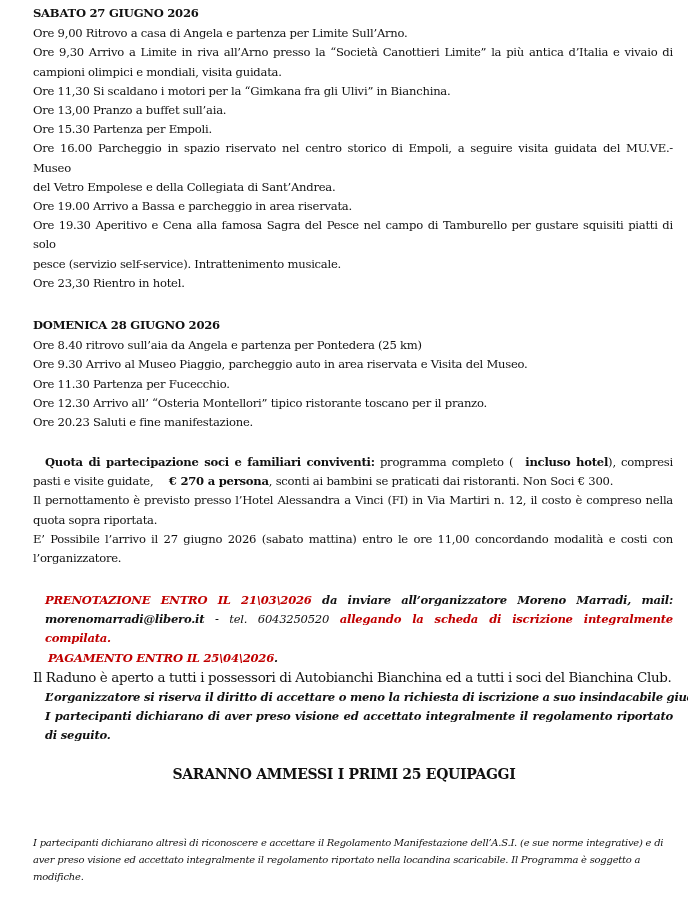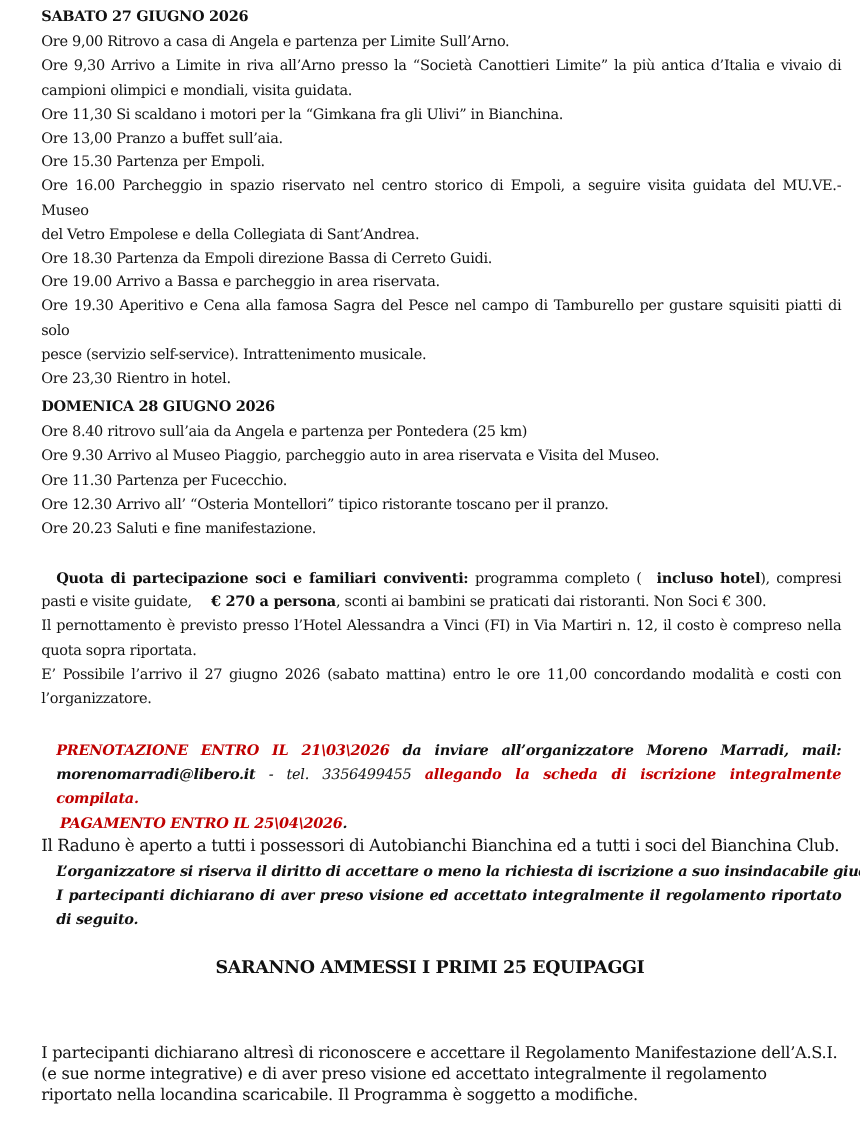--- a/index.html
+++ b/index.html
@@ -19,40 +19,39 @@
   .b { font-weight: bold; margin-left: 12px; }
   .red { color: #c00000; }
   .it { font-style: italic; }
   .big { font-size: 13.4px; letter-spacing: -0.35px; }
   .center-title {
     position: absolute; left: 0; width: 688px; top: 766px; text-align: center;
     font-size: 14px; font-weight: bold; letter-spacing: -0.3px;
   }
   .footer {
     position: absolute; left: 33px; width: 640px; top: 834px;
-    font-size: 13px; line-height: 17px; letter-spacing: -0.25px;
+    font-size: 10px; line-height: 17px; letter-spacing: -0.25px; font-style: italic;
   }
   .justify-line { text-align: justify; text-align-last: justify; white-space: normal; }
 </style>
 </head>
 <body>
 
 <div class="page">
 
   <div class="block" style="top:4px">
     <div class="line heading">SABATO 27 GIUGNO 2026</div>
     <div class="line" style="margin-top:1px">Ore 9,00 Ritrovo a casa di Angela e partenza per Limite Sull’Arno.</div>
     <div class="line justify-line">Ore 9,30 Arrivo a Limite in riva all’Arno presso la “Società Canottieri Limite” la più antica d’Italia e vivaio di</div>
     <div class="line">campioni olimpici e mondiali, visita guidata.</div>
     <div class="line">Ore 11,30 Si scaldano i motori per la “Gimkana fra gli Ulivi” in Bianchina.</div>
     <div class="line">Ore 13,00 Pranzo a buffet sull’aia.</div>
     <div class="line">Ore 15.30 Partenza per Empoli.</div>
     <div class="line justify-line">Ore 16.00 Parcheggio in spazio riservato nel centro storico di Empoli, a seguire visita guidata del MU.VE.- Museo</div>
     <div class="line">del Vetro Empolese e della Collegiata di Sant’Andrea.</div>
-    <div class="line">Ore 18.30 Partenza da Empoli direzione Bassa di Cerreto Guidi.</div>
     <div class="line">Ore 19.00 Arrivo a Bassa e parcheggio in area riservata.</div>
     <div class="line justify-line">Ore 19.30 Aperitivo e Cena alla famosa Sagra del Pesce nel campo di Tamburello per gustare squisiti piatti di solo</div>
     <div class="line">pesce (servizio self-service). Intrattenimento musicale.</div>
     <div class="line">Ore 23,30 Rientro in hotel.</div>
   </div>
 
   <div class="block" style="top:316px">
     <div class="line heading">DOMENICA 28 GIUGNO 2026</div>
     <div class="line" style="margin-top:1px">Ore 8.40 ritrovo sull’aia da Angela e partenza per Pontedera (25 km)</div>
     <div class="line">Ore 9.30 Arrivo al Museo Piaggio, parcheggio auto in area riservata e Visita del Museo.</div>
@@ -65,21 +64,21 @@
     <div class="line wrap">
       <span class="b">Quota di partecipazione soci e familiari conviventi:</span><span> programma completo (</span><span class="b">incluso hotel</span><span>), compresi pasti e visite guidate, </span><span class="b">€ 270 a persona</span><span>, sconti ai bambini se praticati dai ristoranti. Non Soci € 300.</span>
     </div>
     <div class="line wrap">Il pernottamento è previsto presso l’Hotel Alessandra a Vinci (FI) in Via Martiri n. 12, il costo è compreso nella quota sopra riportata.</div>
     <div class="line wrap">E’ Possibile l’arrivo il 27 giugno 2026 (sabato mattina) entro le ore 11,00 concordando modalità e costi con l’organizzatore.</div>
   </div>
 
   <div class="block" style="top:591px">
     <div class="line wrap it b" style="text-align:justify">
       <span class="red">PRENOTAZIONE ENTRO IL 21\03\2026</span><span> da inviare all’organizzatore Moreno Marradi, mail:</span>
-      <span style="font-weight:bold">morenomarradi@libero.it</span><span style="font-weight:normal"> - tel. 3356499455 </span><span class="red">allegando la scheda di iscrizione integralmente compilata.</span>
+      <span style="font-weight:bold">morenomarradi@libero.it</span><span style="font-weight:normal"> - tel. 6043250520 </span><span class="red">allegando la scheda di iscrizione integralmente compilata.</span>
     </div>
     <div class="line it b" style="padding-left:3px">
       <span class="red">PAGAMENTO ENTRO IL 25\04\2026</span><span>.</span>
     </div>
     <div class="line big" style="line-height:20px">Il Raduno è aperto a tutti i possessori di Autobianchi Bianchina ed a tutti i soci del Bianchina Club.</div>
     <div class="line it b">L’organizzatore si riserva il diritto di accettare o meno la richiesta di iscrizione a suo insindacabile giudizio.</div>
     <div class="line wrap it b">I partecipanti dichiarano di aver preso visione ed accettato integralmente il regolamento riportato di seguito.</div>
   </div>
 </div>
 

